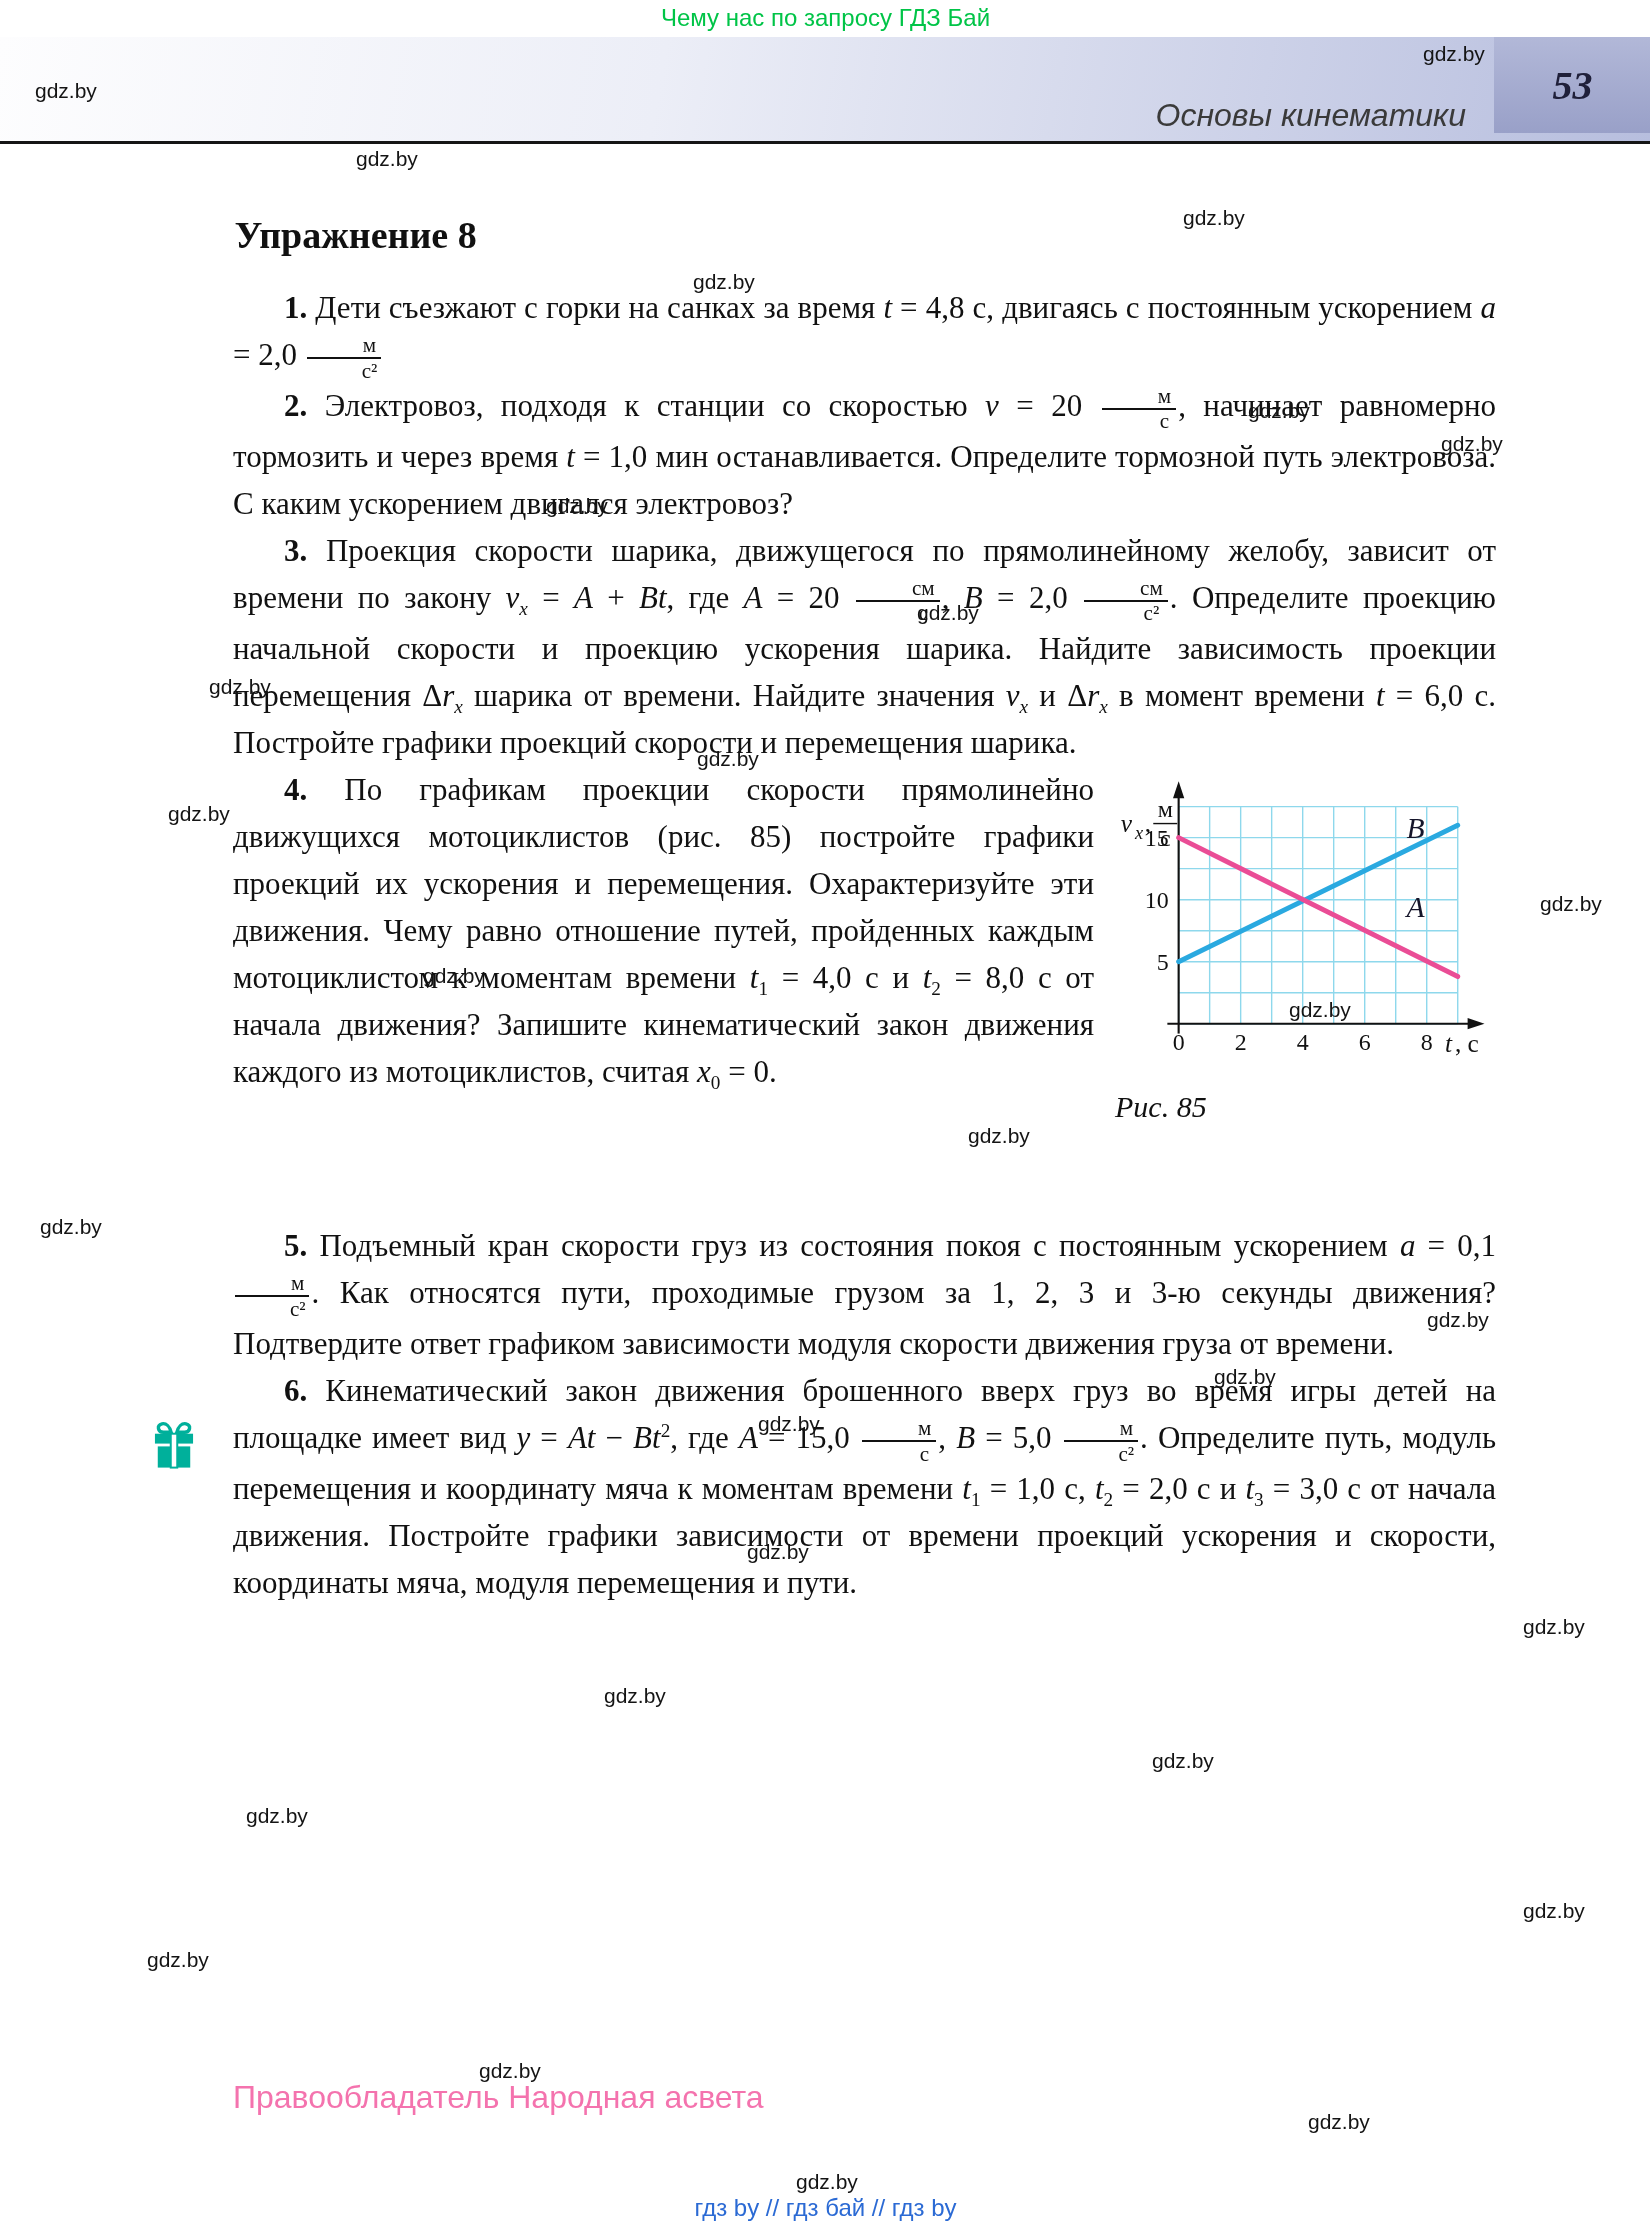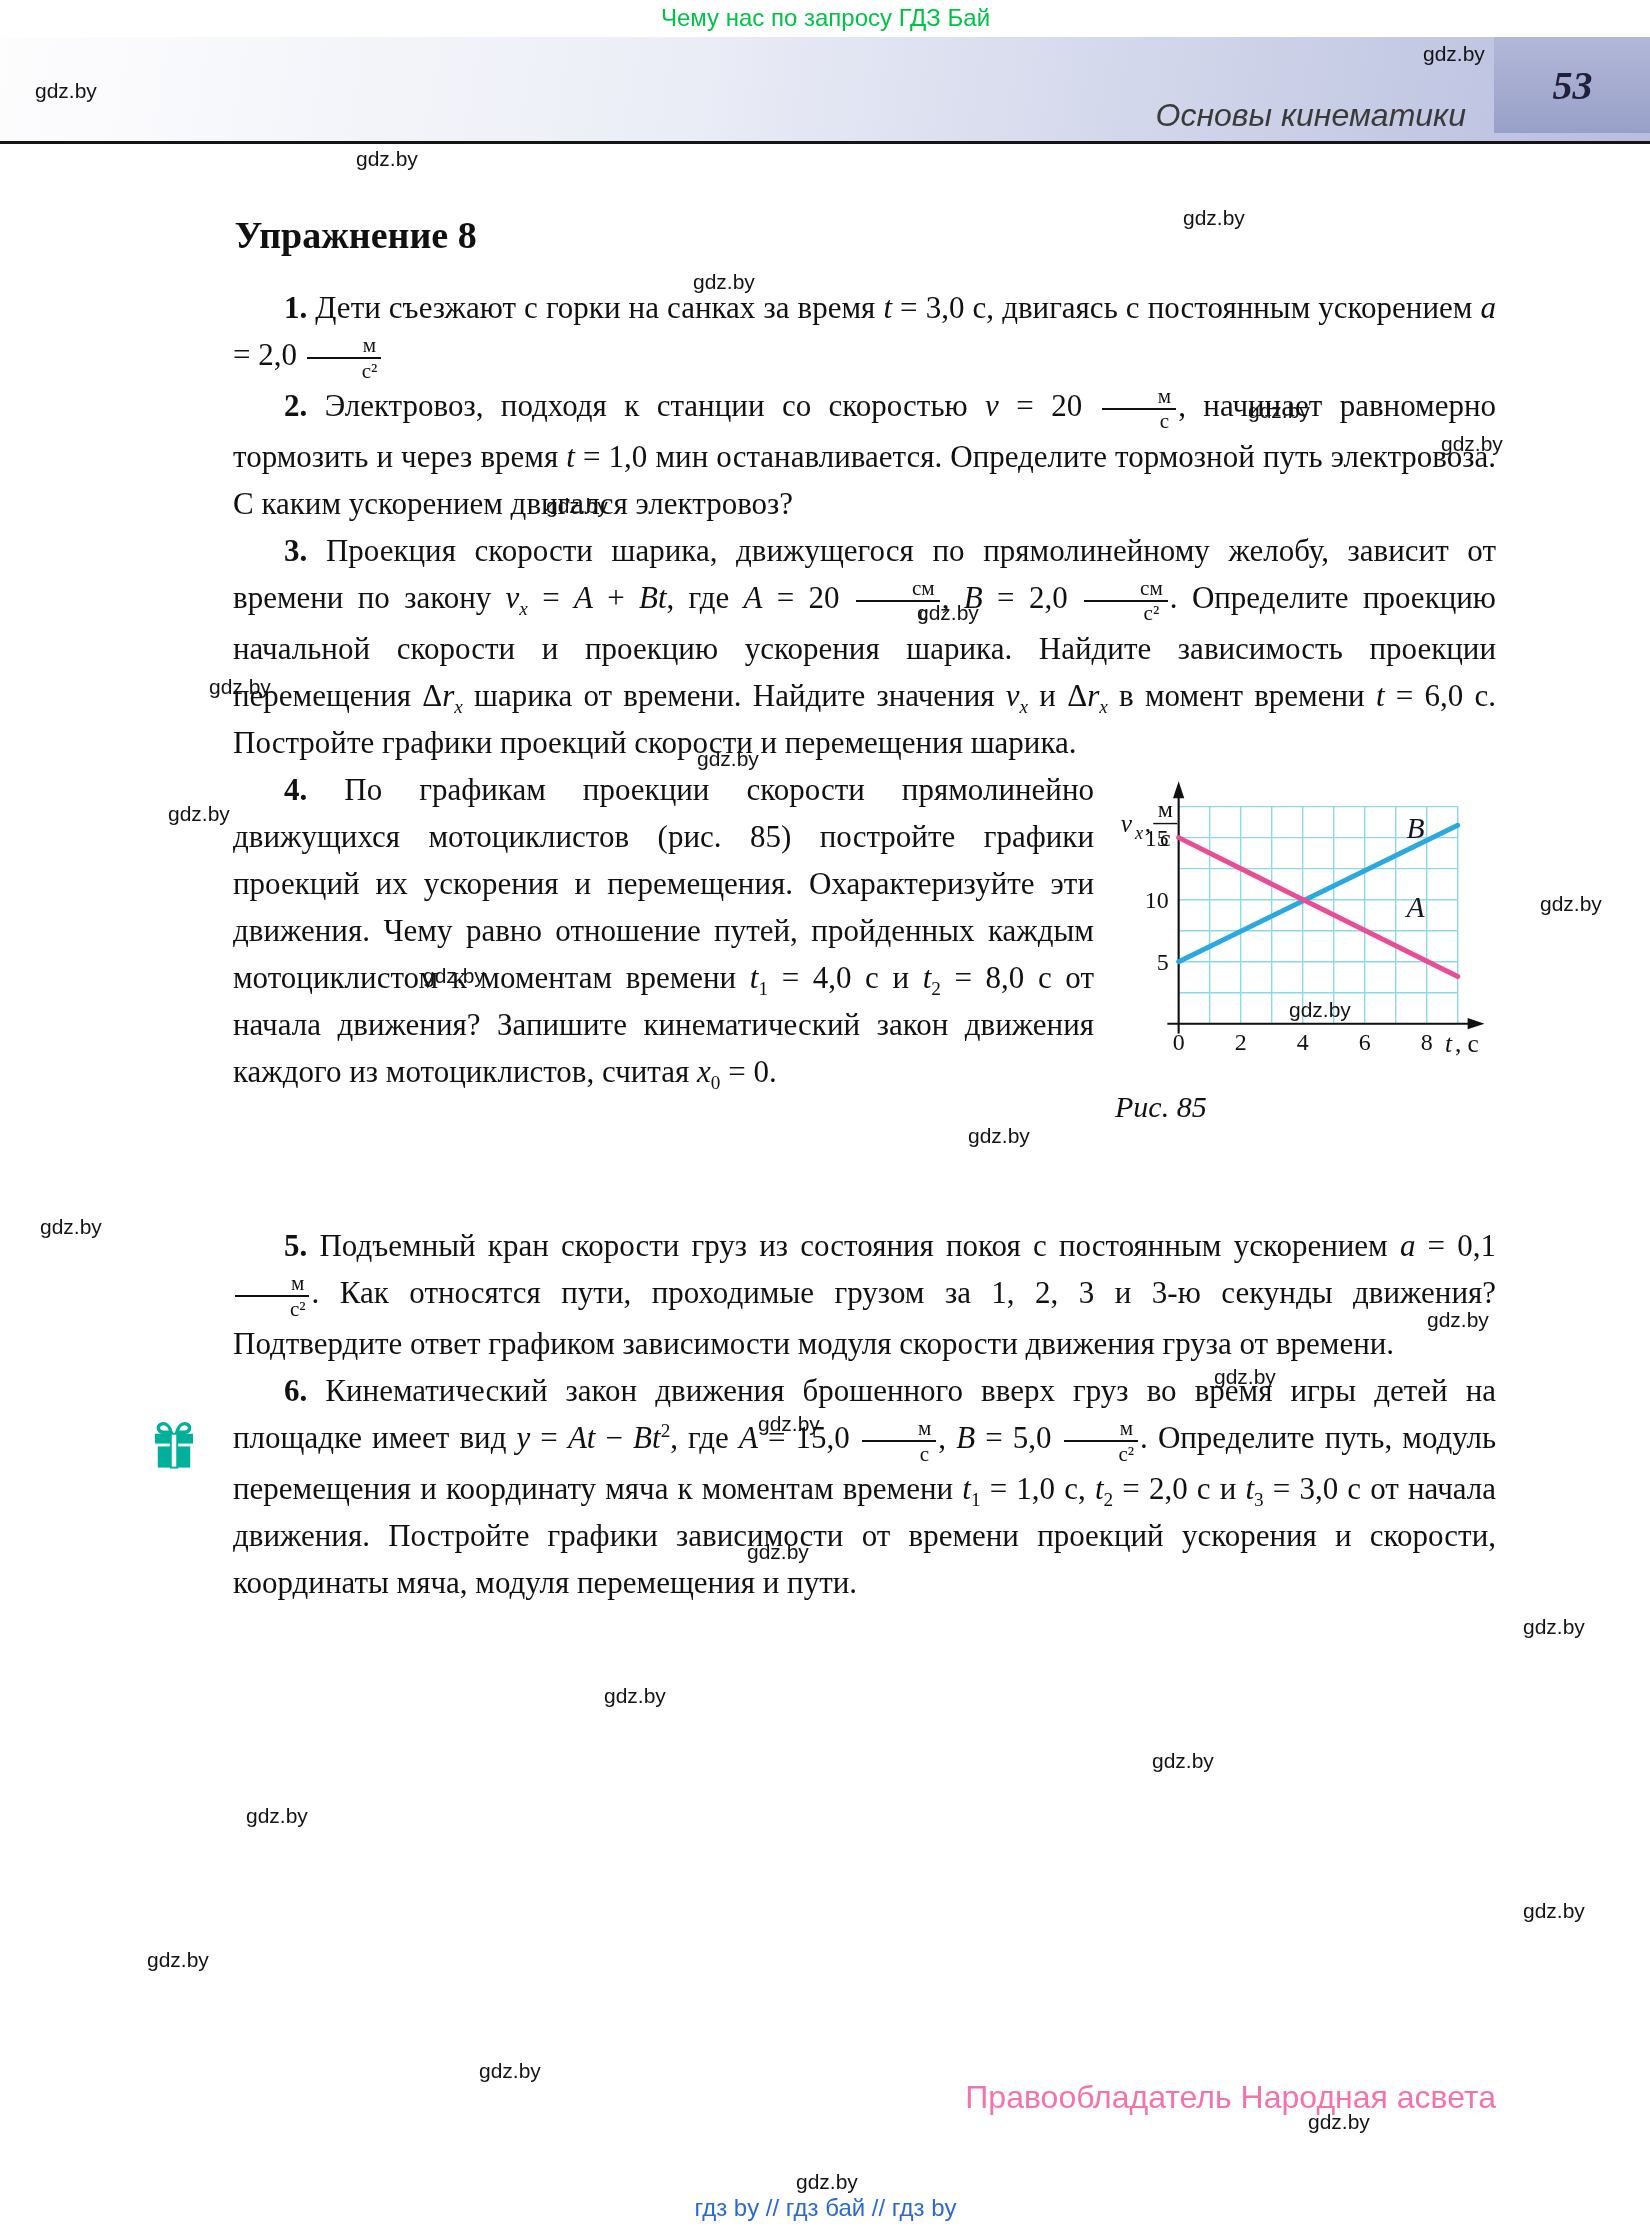--- a/index.html
+++ b/index.html
@@ -61,21 +61,21 @@
   #grid-g line{stroke:#8ed8ec;stroke-width:2}
   
   .wm{
     position:absolute;font-family:"Liberation Sans",sans-serif;
     font-size:21px;color:#141414;white-space:nowrap;
   }
   
   .gift{position:absolute;left:152px;top:1421px}
   
   .publisher{
-    position:absolute;left:233px;top:2079px;width:1263px;text-align:right;
+    position:absolute;left:233px;top:2079px;width:1263px;text-align:left;
     font-family:"Liberation Sans",sans-serif;font-size:32px;color:#f473ae;
   }
   .footer-links{
     position:absolute;left:0;top:2194px;width:100%;text-align:center;
     font-family:"Liberation Sans",sans-serif;font-size:24px;color:#2b6ad4;
   }
 </style>
 </head>
 <body>
 
@@ -84,21 +84,21 @@
 <div class="band"></div>
 <div class="pagenum-box">
   <span class="pagenum">53</span>
 </div>
 <div class="section-title">Основы кинематики</div>
 <div class="band-rule"></div>
 
 <div class="content">
   <h2>Упражнение 8</h2>
 
-  <p><span class="b">1. </span><span>Дети съезжают с горки на санках за время </span><span class="i">t</span><span> = 3,0 с, двигаясь с постоянным ускорением </span><span class="i">a</span><span> = 2,0 </span><span class="frac">
+  <p><span class="b">1. </span><span>Дети съезжают с горки на санках за время </span><span class="i">t</span><span> = 4,8 с, двигаясь с постоянным ускорением </span><span class="i">a</span><span> = 2,0 </span><span class="frac">
         <span class="fnum">м</span>
         <span class="fden">с²</span>
       </span></p>
   <p><span class="b">2. </span><span>Электровоз, подходя к станции со скоростью </span><span class="i">v</span><span> = 20 </span><span class="frac">
         <span class="fnum">м</span>
         <span class="fden">с</span>
       </span><span>, начинает равномерно тормозить и через время </span><span class="i">t</span><span> = 1,0 мин останавливается. Определите тормозной путь электровоза. С каким ускорением двигался электровоз?</span></p>
   <p><span class="b">3. </span><span>Проекция скорости шарика, движущегося по прямолинейному желобу, зависит от времени по закону </span><span><span class="i">v</span><sub class="i">x</sub></span><span> = </span><span class="i">A</span><span> + </span><span class="i">Bt</span><span>, где </span><span class="i">A</span><span> = 20 </span><span class="frac">
         <span class="fnum">см</span>
         <span class="fden">с</span>

